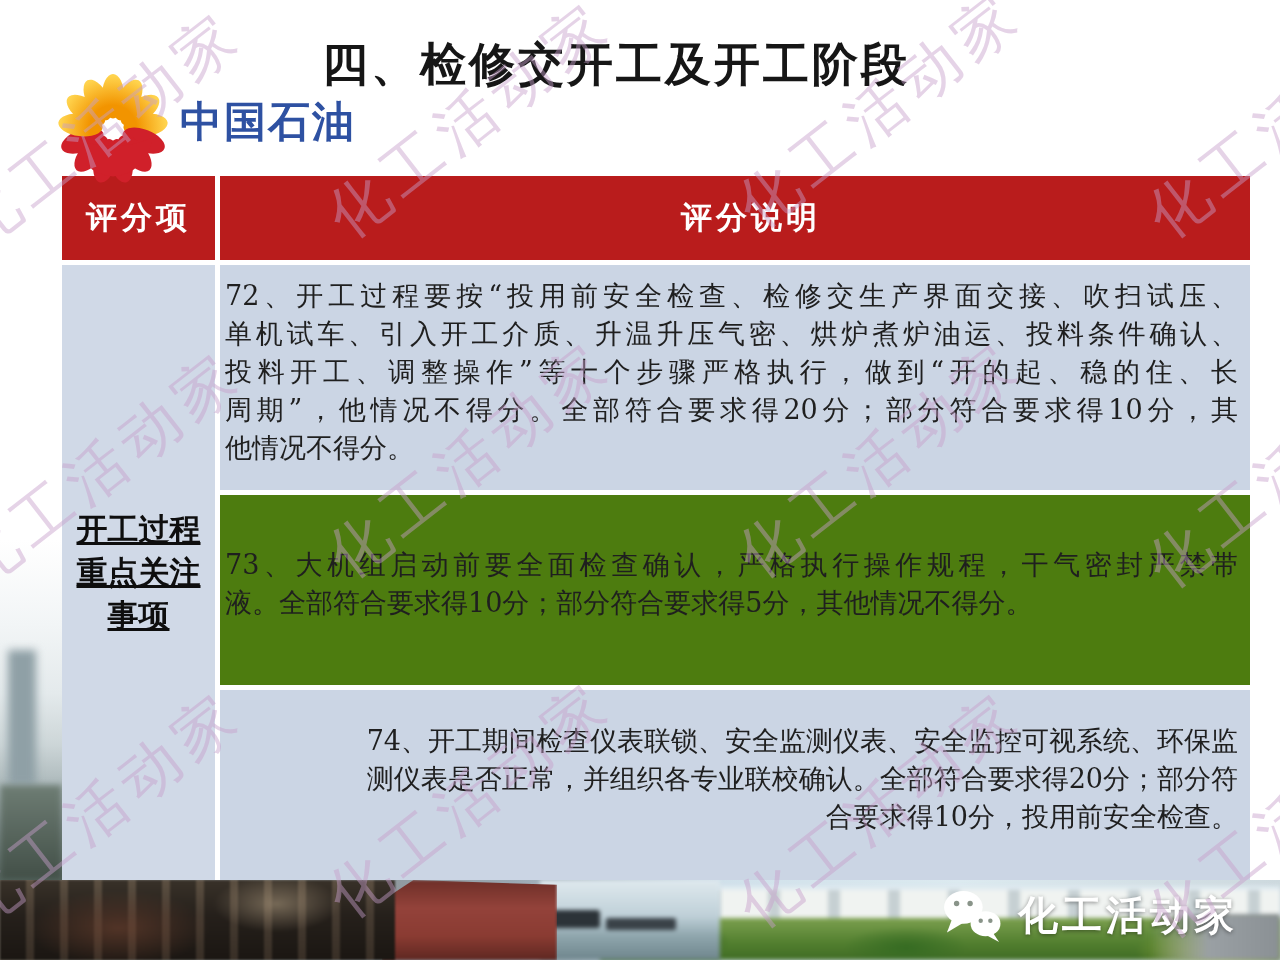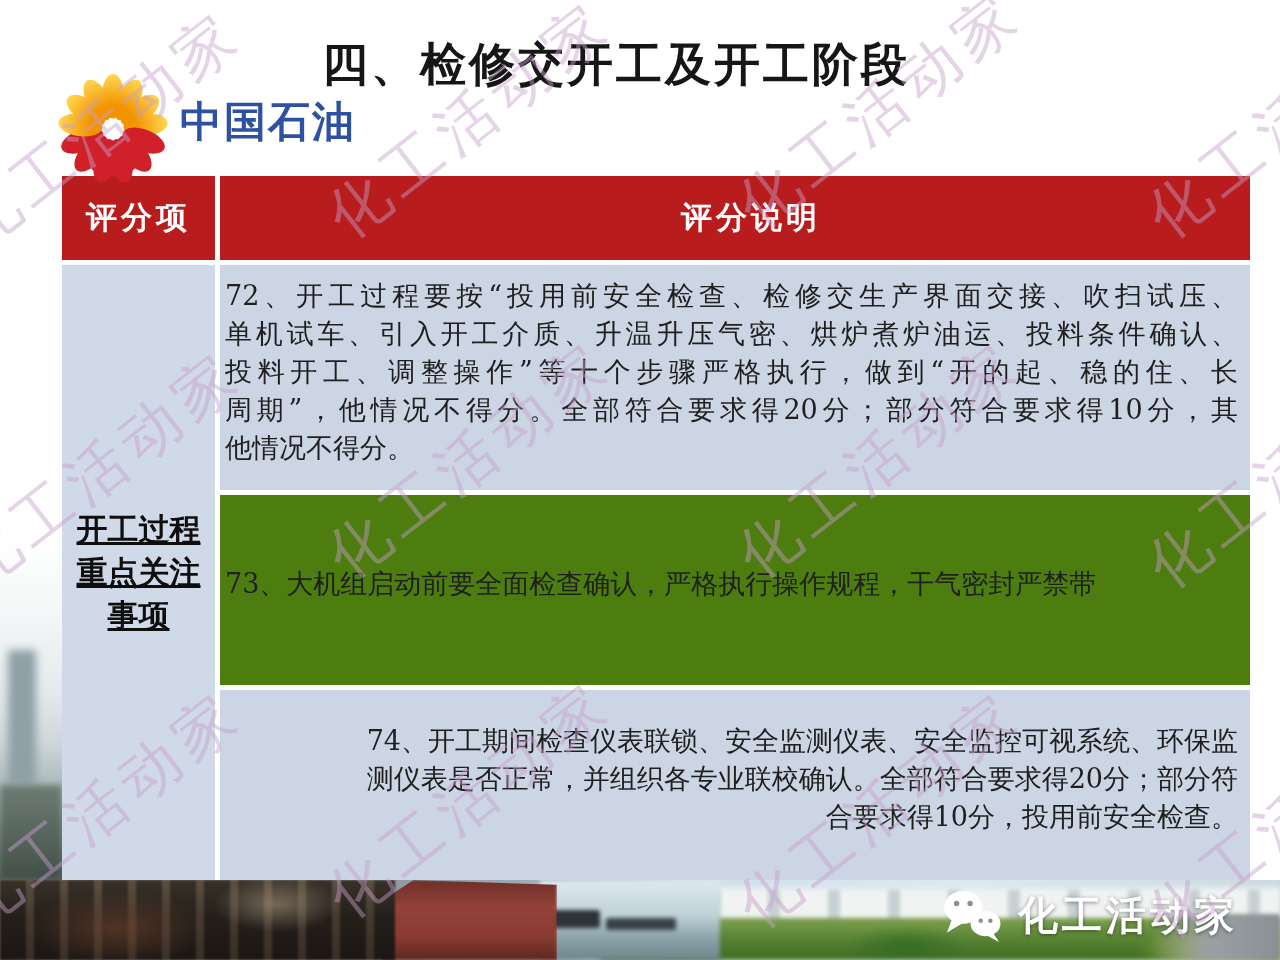--- a/index.html
+++ b/index.html
@@ -139,20 +139,21 @@
 
     <div class="para-line">72、开工过程要按“投用前安全检查、检修交生产界面交接、吹扫试压、</div>
         <div class="para-line">单机试车、引入开工介质、升温升压气密、烘炉煮炉油运、投料条件确认、</div>
         <div class="para-line">投料开工、调整操作”等十个步骤严格执行，做到“开的起、稳的住、长</div>
         <div class="para-line">周期”，他情况不得分。全部符合要求得20分；部分符合要求得10分，其</div>
         <div class="para-line">他情况不得分。</div>
       </div>
     <div class="score-cell row-73">
 
     <div class="para-line">73、大机组启动前要全面检查确认，严格执行操作规程，干气密封严禁带</div>
+        <div class="para-line">液。全部符合要求得10分；部分符合要求得5分，其他情况不得分。</div>
       </div>
     <div class="score-cell row-74">
 
     <div class="para-line">74、开工期间检查仪表联锁、安全监测仪表、安全监控可视系统、环保监</div>
         <div class="para-line">测仪表是否正常，并组织各专业联校确认。全部符合要求得20分；部分符</div>
         <div class="para-line">合要求得10分，投用前安全检查。</div>
       </div>
   </div>
 
   <div class="left-strip">

